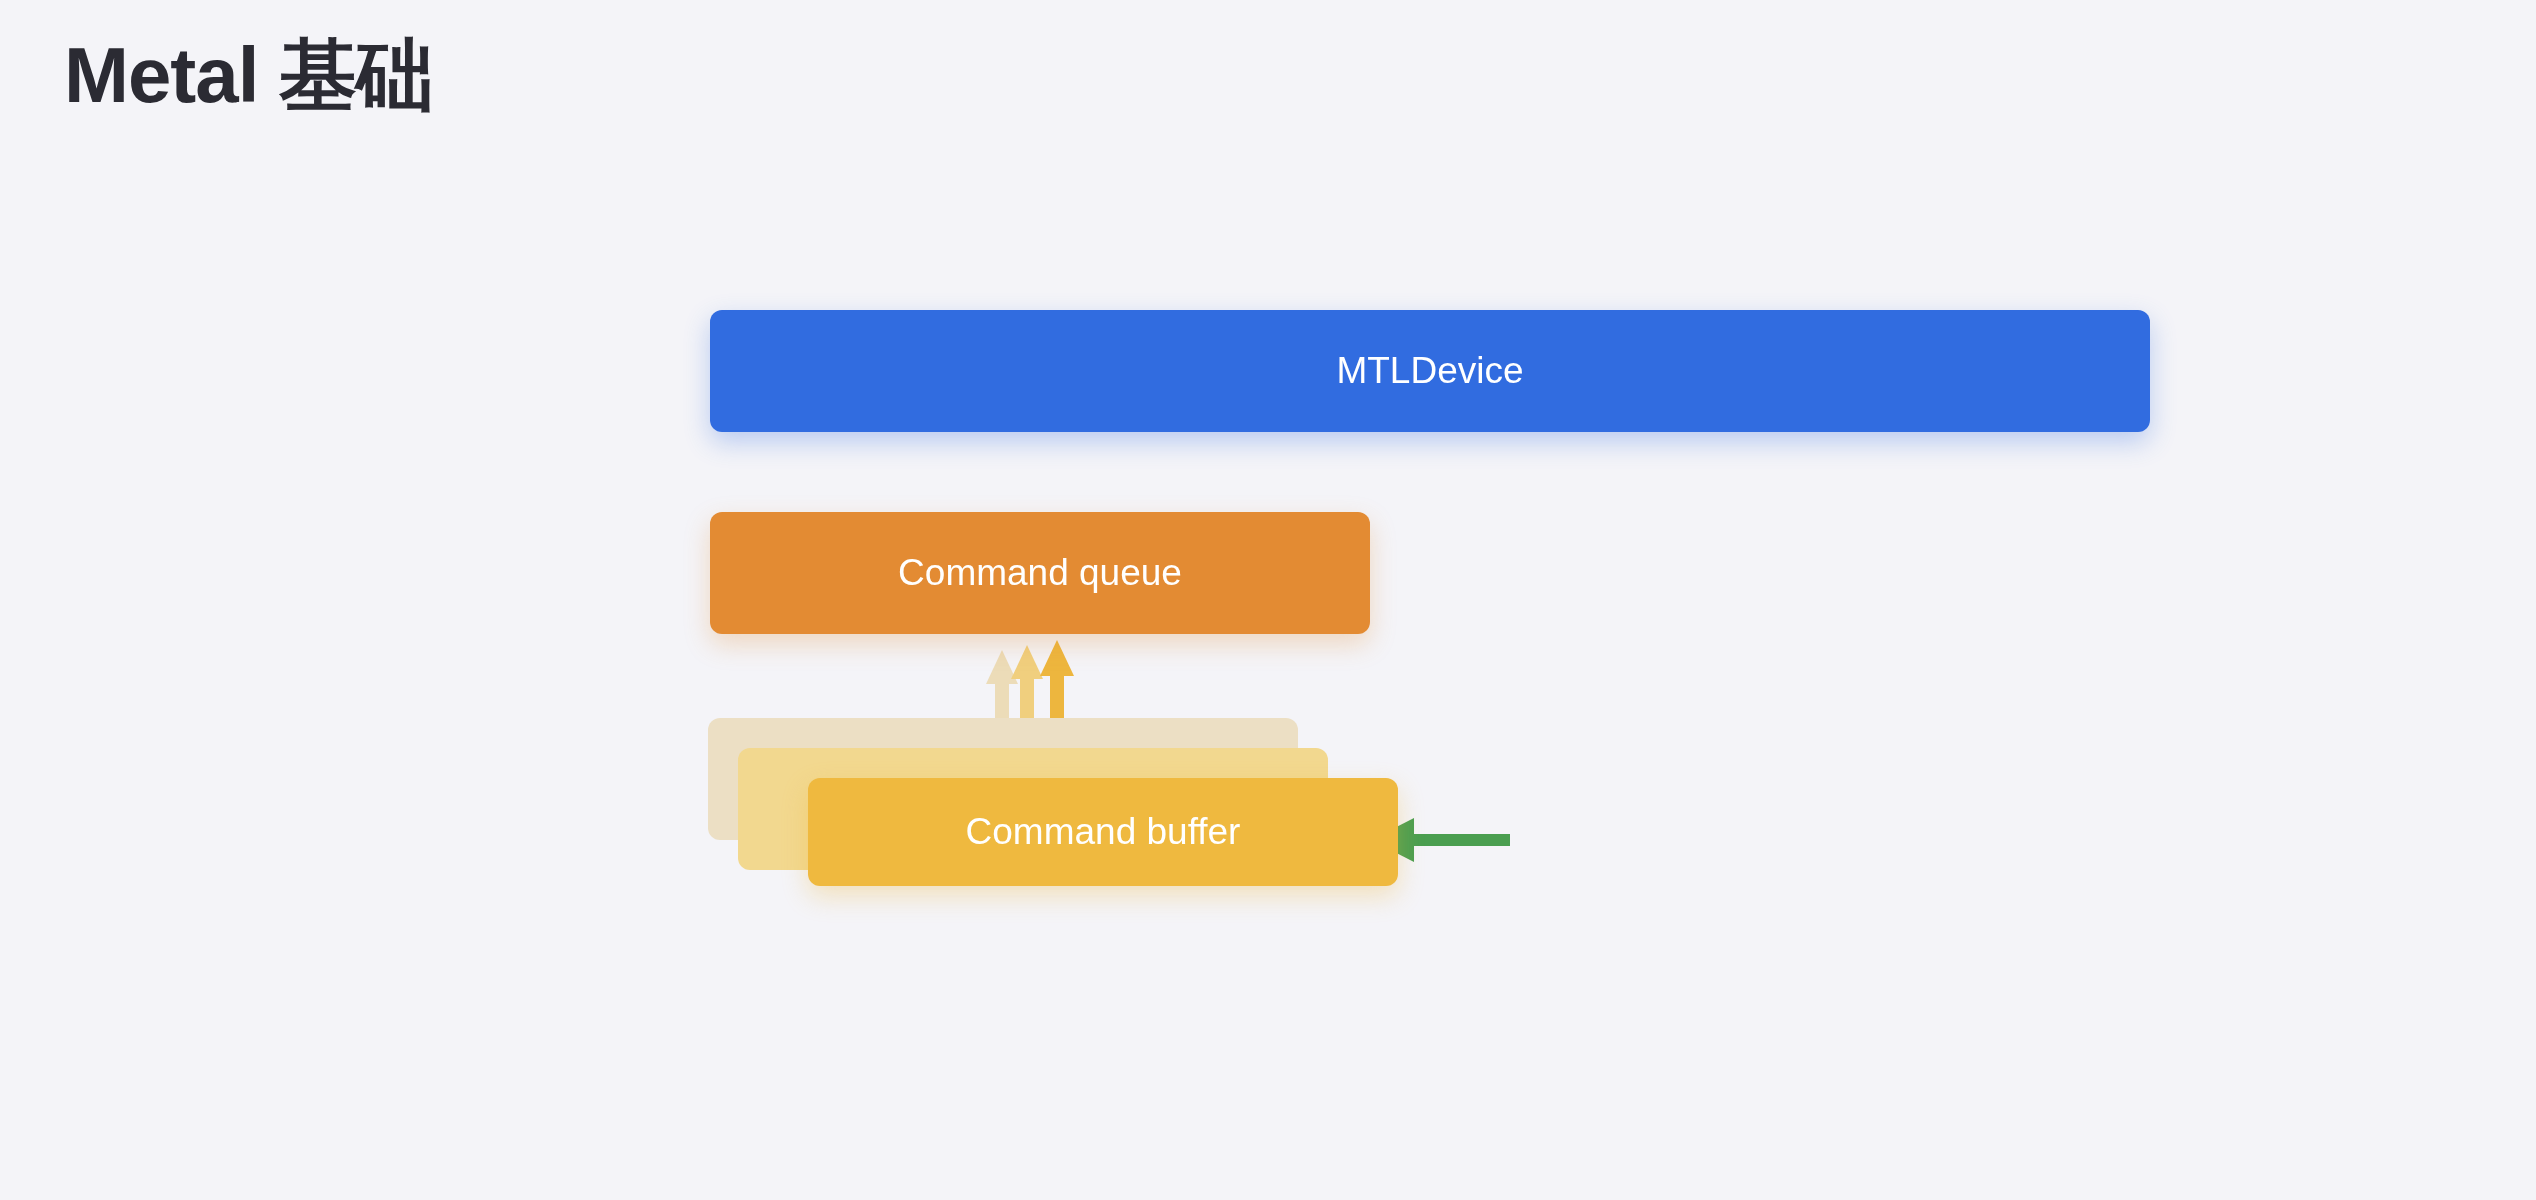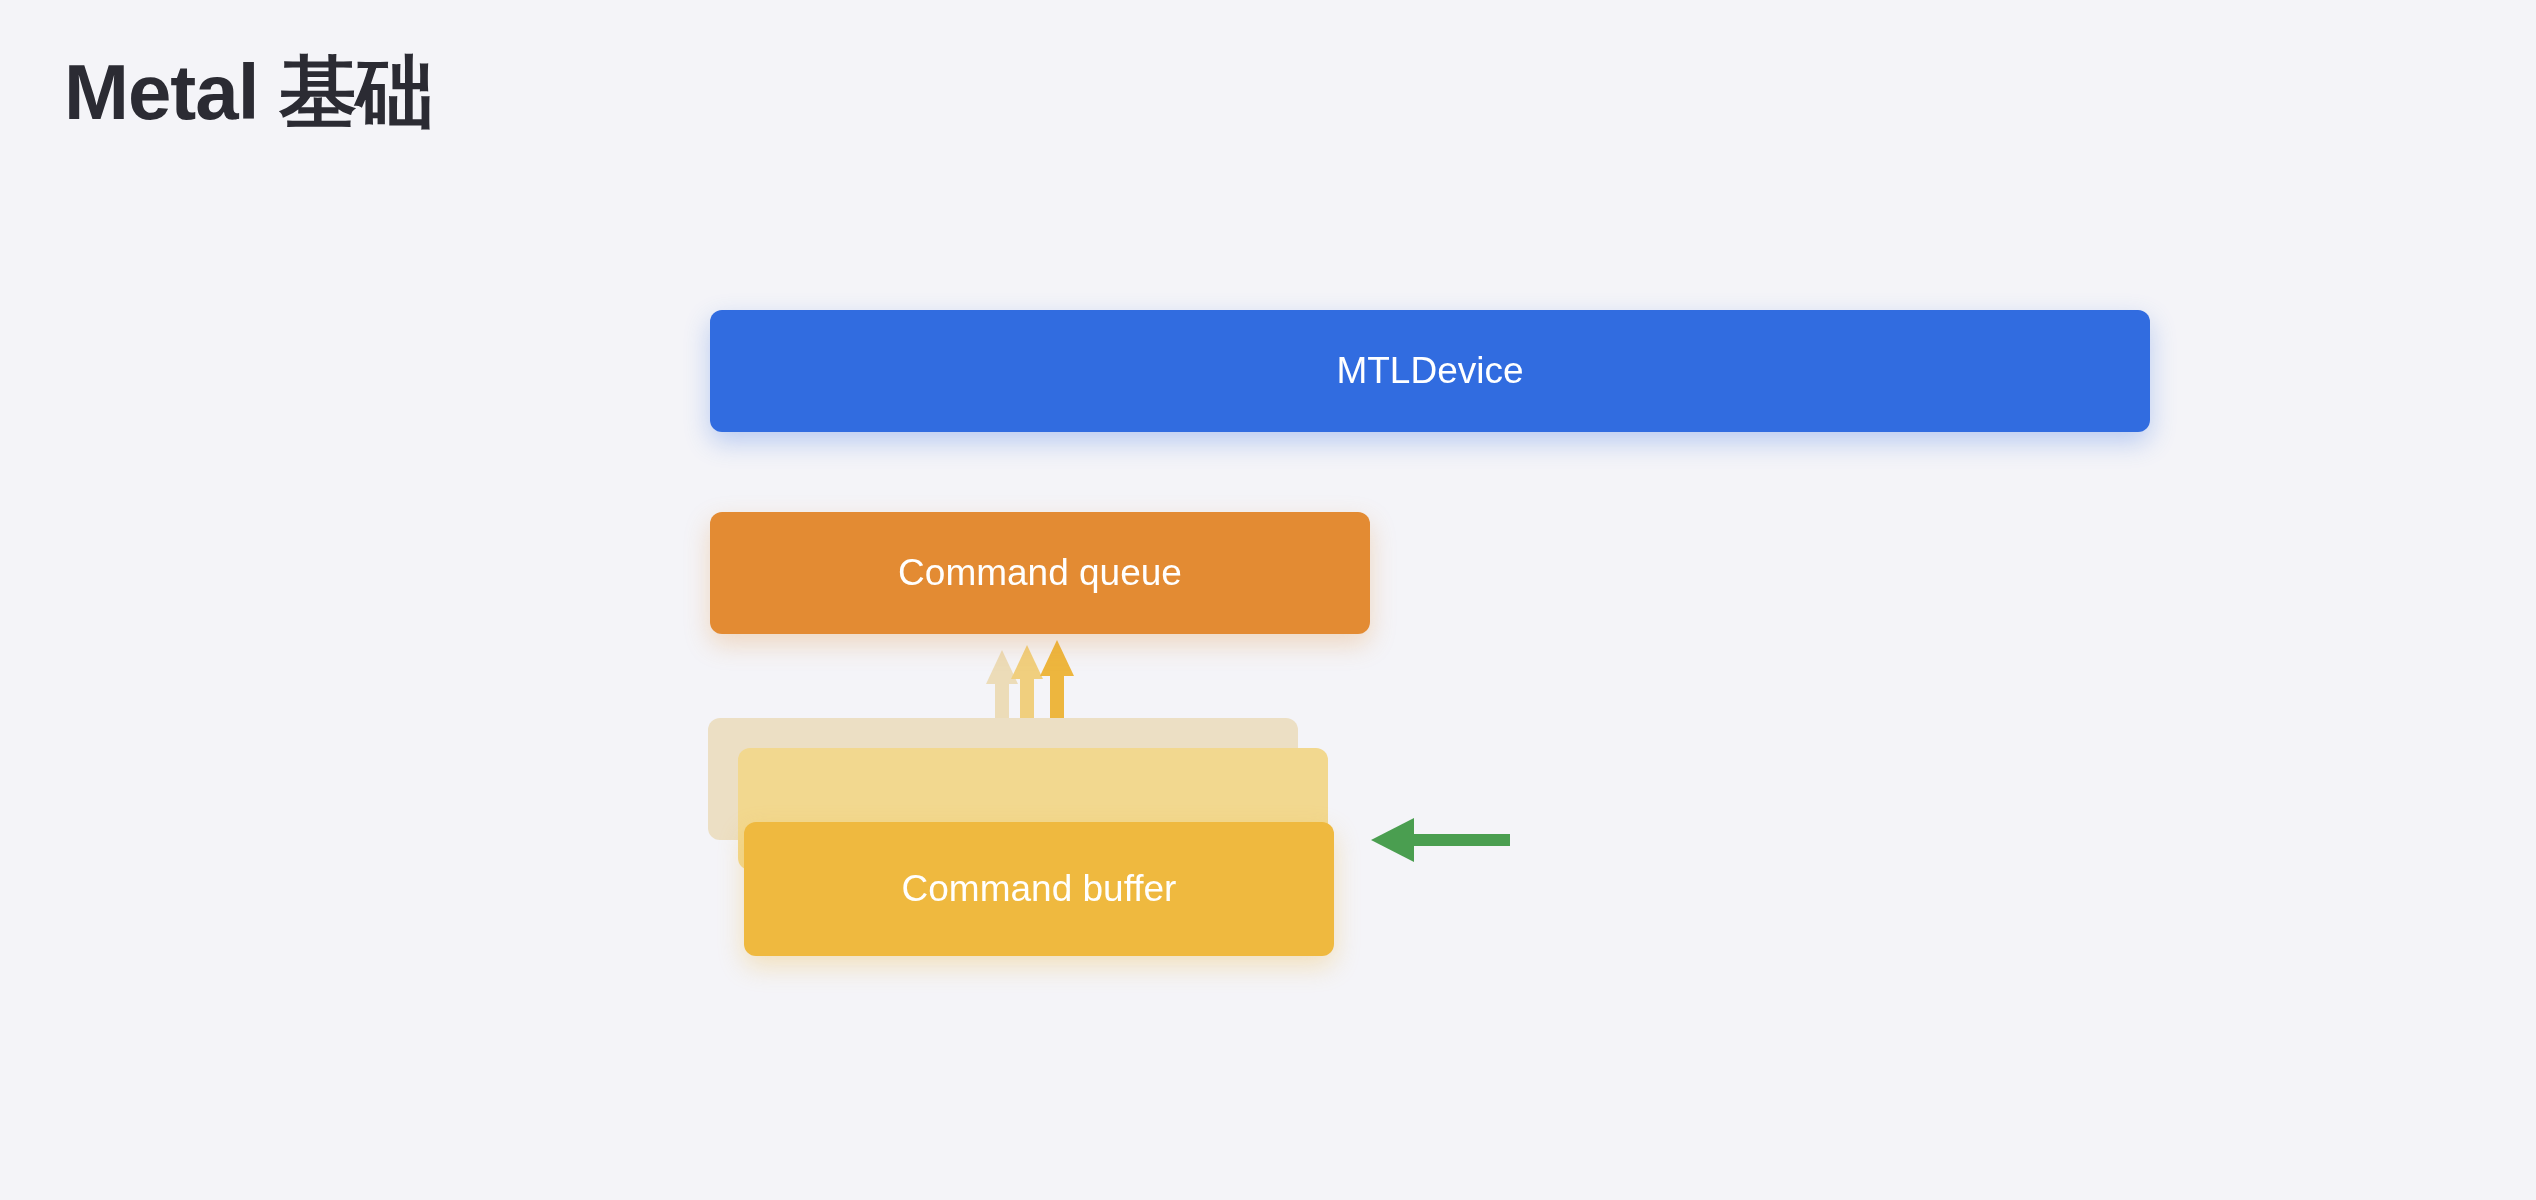--- a/index.html
+++ b/index.html
@@ -18,21 +18,21 @@
     position: relative;
     width: 2536px;
     height: 1200px;
     background: #f4f4f8;
   }
 
   
   #slide-title {
     position: absolute;
     left: 64px;
-    top: 48px;
+    top: 31px;
     font-size: 78px;
     font-weight: bold;
     line-height: 1.15;
     letter-spacing: -1px;
     color: #2b2b33;
     white-space: pre;
   }
 
   
   .node {
@@ -85,27 +85,26 @@
     left: 708px;
     top: 718px;
     background: #ecdfc4;
   }
   #stack-card-mid {
     left: 738px;
     top: 748px;
     background: #f2d88f;
   }
   #node-buffer {
-    left: 744px;
+    left: 808px;
     top: 778px;
     width: 590px;
-    height: 134px;
+    height: 108px;
     background: #efb93f;
     box-shadow: 0 10px 26px rgba(239, 185, 63, 0.32);
-    margin-top: 44px;
   }
 
   
   #node-encoder {
     left: 1503px;
     top: 781px;
     width: 648px;
     height: 119px;
     background: #53a958;
     box-shadow: 0 10px 26px rgba(83, 169, 88, 0.28);

